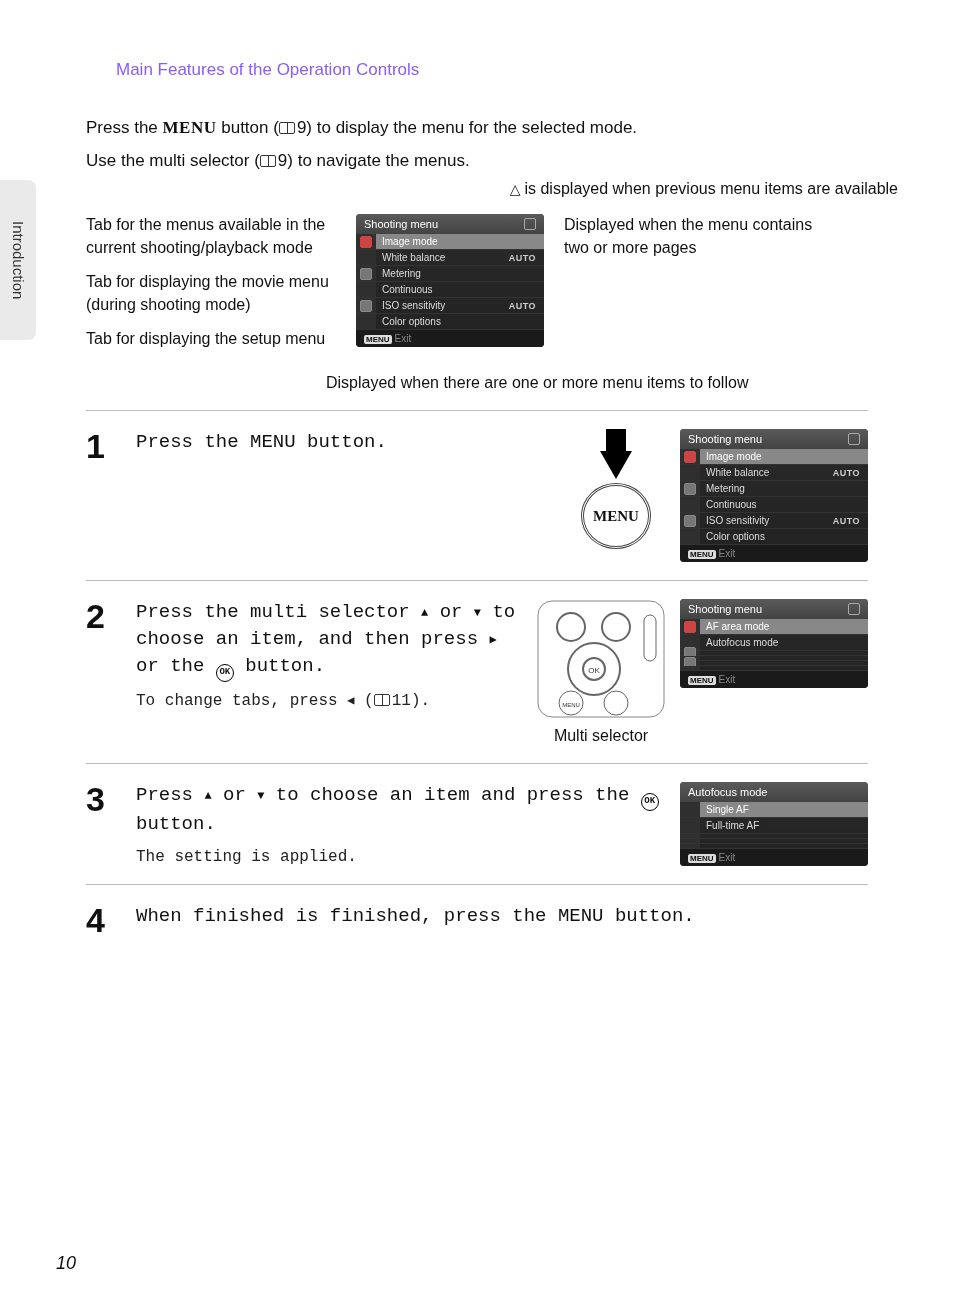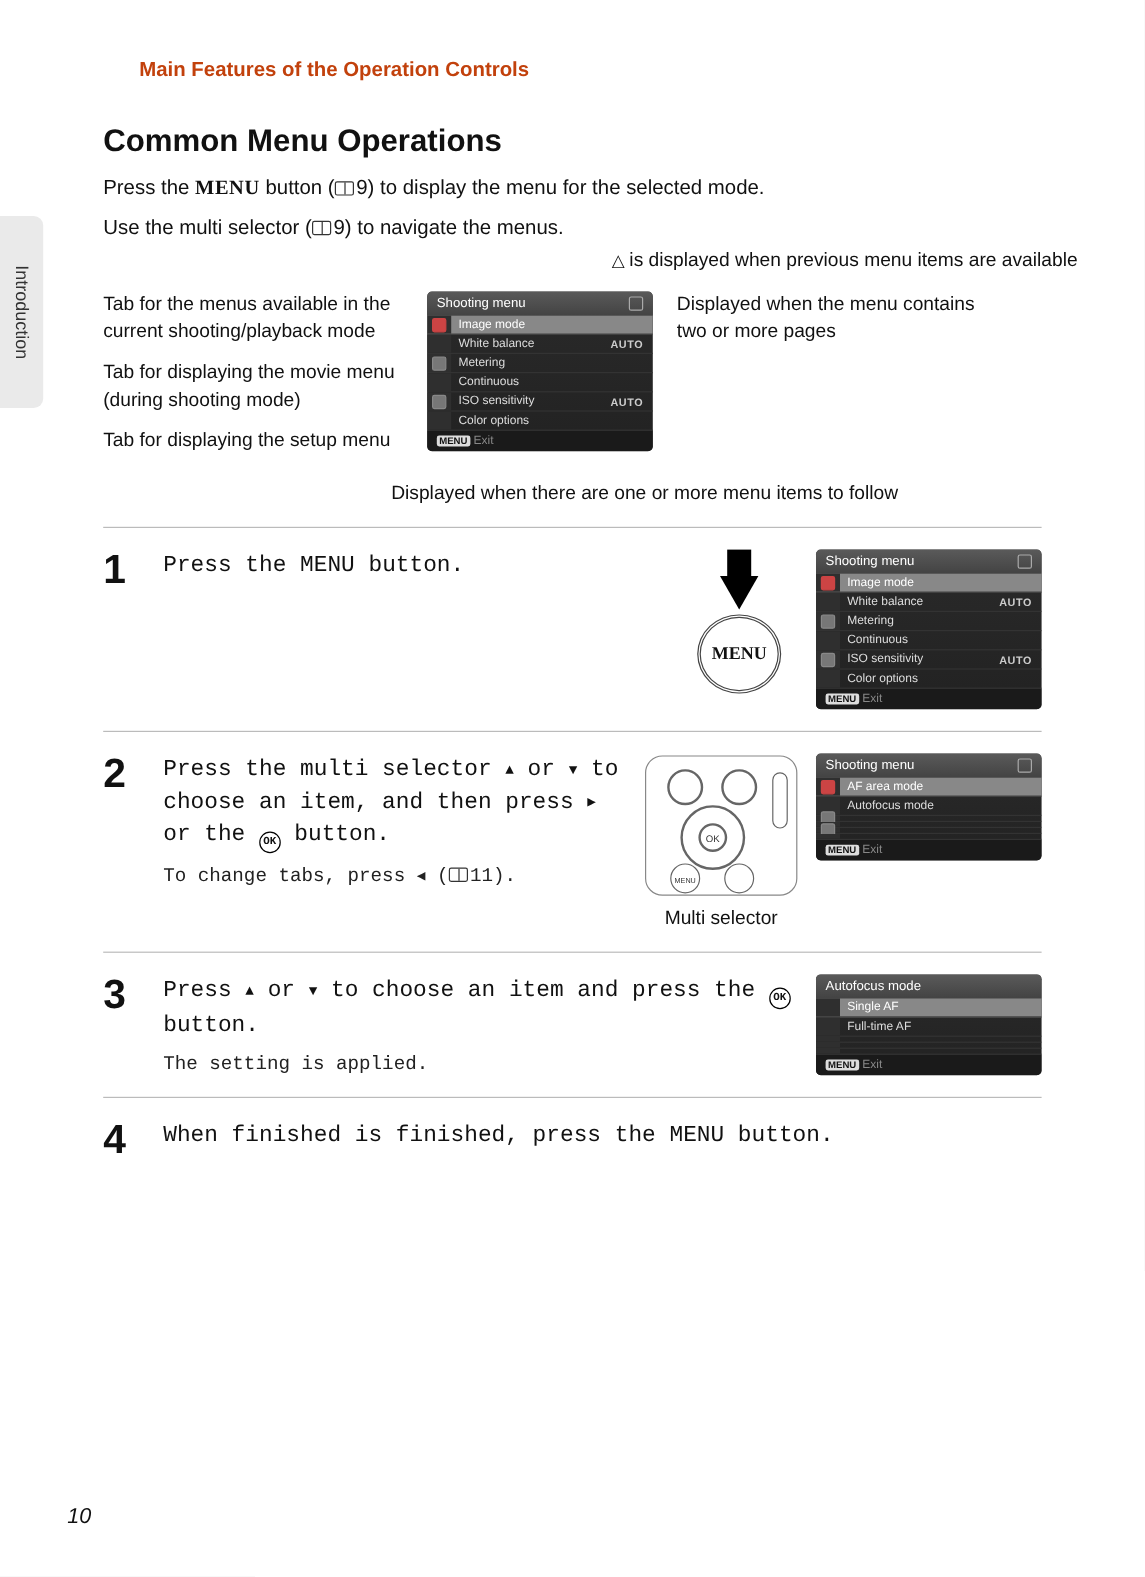--- a/index.html
+++ b/index.html
@@ -29,23 +29,22 @@
     align-items: center;
     justify-content: center;
   }
   .side-tab span {
     writing-mode: vertical-rl;
     font-size: 15px;
     color: #333;
   }
   .breadcrumb {
     font-size: 17px;
-    color: #c2410c;
-    margin: 0 0 34px 60px;
-    font-weight: bold;
+    color: #8b5cf6;
+    margin: 12px 0 34px 60px;
   }
   .section-title {
     font-size: 26px;
     font-weight: 700;
     margin: 0 0 10px 30px;
   }
   .intro {
     font-size: 17px;
     margin: 0 0 6px 30px;
     line-height: 1.6;
@@ -212,21 +211,20 @@
 <body>
 
 <div class="page">
 
   <div class="side-tab">
     <span>Introduction</span>
   </div>
 
   <div class="breadcrumb">Main Features of the Operation Controls</div>
 
-  <h2 class="section-title">Common Menu Operations</h2>
 
   <p class="intro">
     <span>Press the </span><span class="btn-label">MENU</span><span> button (</span><span class="book-icon"></span><span>9</span><span>) to display the menu for the selected mode.</span>
   </p>
   <p class="intro">
     <span>Use the multi selector (</span><span class="book-icon"></span><span>9</span><span>) to navigate the menus.</span>
   </p>
 
   <div class="annot-line-top">is displayed when previous menu items are available</div>
 

